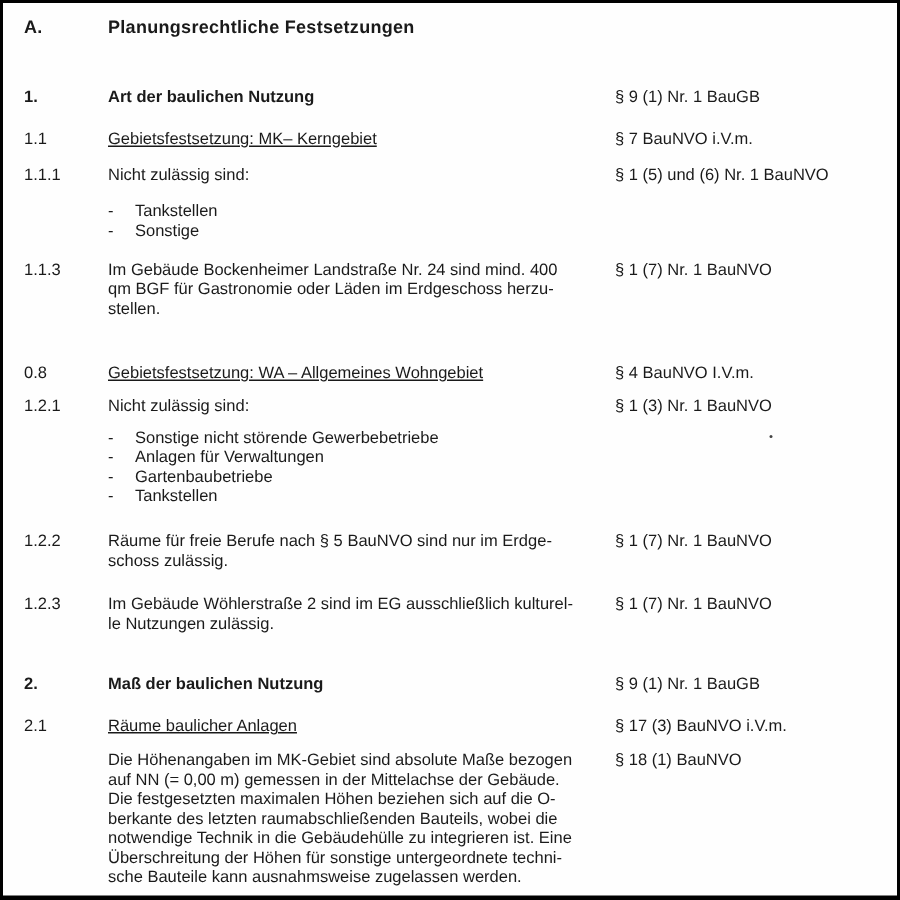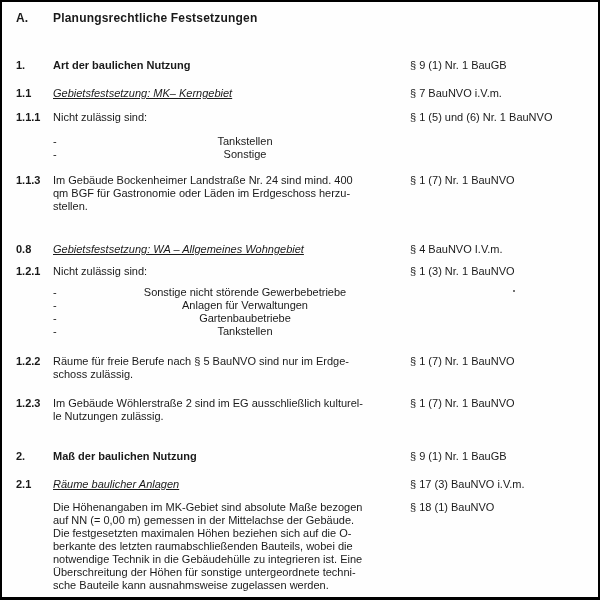--- a/index.html
+++ b/index.html
@@ -10,29 +10,29 @@
     background:#fefefe;
     border:2px solid #000;
     border-bottom-width:3px;
     font-family:"Liberation Sans","DejaVu Sans",sans-serif;
     font-size:11px;
     line-height:13px;
     color:#1a1a1a;
     overflow:hidden;
   }
   .row{position:absolute;left:0;width:100%;}
-  .col-num{position:absolute;left:14px;width:44px;font-weight:bold;}
-  .col-text{position:absolute;left:51px;width:366px;white-space:pre-line;}
+  .col-num{position:absolute;left:14px;width:44px;}
+  .col-text{position:absolute;left:70px;width:366px;white-space:pre-line;}
   .col-ref{position:absolute;left:408px;width:165px;}
   .bold{font-weight:bold;}
-  .underline{text-decoration:underline;font-style:italic;}
+  .underline{text-decoration:underline;}
   .title-row .col-num,.title-row .col-text{font-size:12px;letter-spacing:.2px;}
   .list-item{display:flex;line-height:13px;}
   .list-item .dash{width:18px;flex:0 0 18px;}
-  .list-item .item-text{flex:1;text-align:center;}
+  .list-item .item-text{flex:1;}
   .artifact-dot{
     position:absolute;left:511px;top:288px;
     width:2px;height:2px;background:#444;border-radius:50%;
   }
 </style>
 </head>
 <body>
 
 <div class="page">
 

